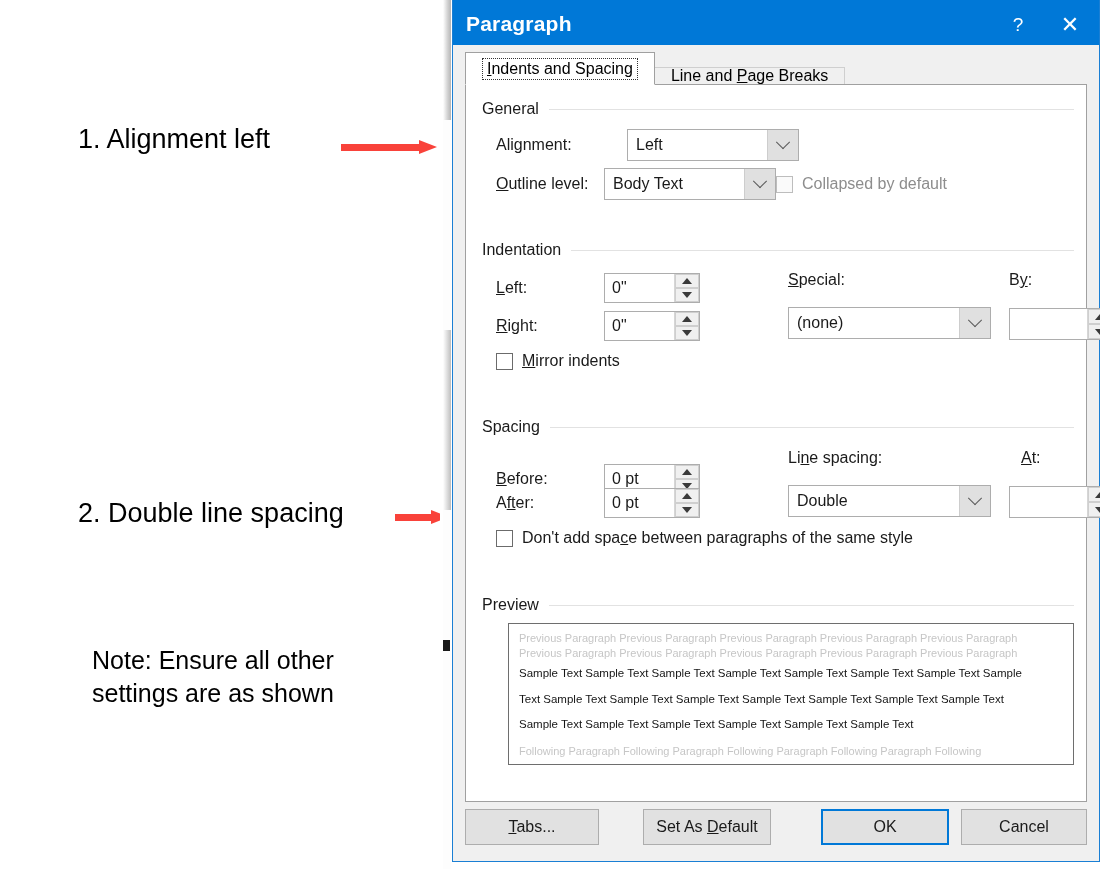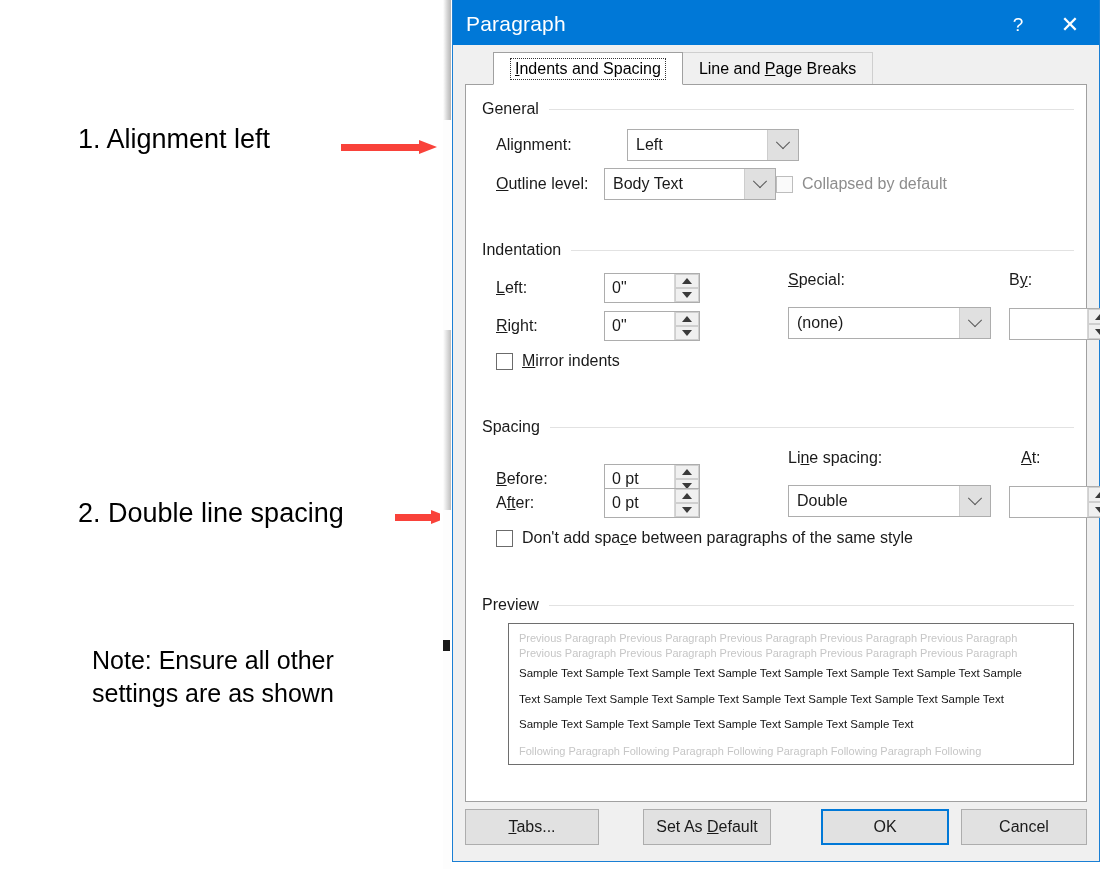--- a/index.html
+++ b/index.html
@@ -106,20 +106,21 @@
     position: relative;
     display: flex;
     align-items: center;
   }
   .titlebar .title {
     color: #ffffff;
     font-size: 21px;
     margin-left: 13px;
     padding-top: 6px;
     letter-spacing: .2px;
+    font-weight: bold;
   }
   .titlebar .tb-btns {
     position: absolute;
     right: 0; top: 4px;
     display: flex;
     height: 44px;
   }
   .tb-btn {
     width: 46px; height: 44px;
     display: flex; align-items: center; justify-content: center;
@@ -138,24 +139,23 @@
     background: #f0f0f0;
   }
 
   
   .tabstrip {
     position: absolute;
     left: 12px; top: 8px;
     height: 32px;
     display: flex;
     align-items: flex-end;
-    margin-left: 28px;
   }
   .tab {
-    height: 33px;
+    height: 18px;
     box-sizing: border-box;
     display: flex; align-items: center;
     padding: 0 16px;
     font-size: 16px;
     color: #000000;
     border: 1px solid #cfcfcf;
     background: #f0f0f0;
     margin-right: -1px;
   }
   .tab.active {

